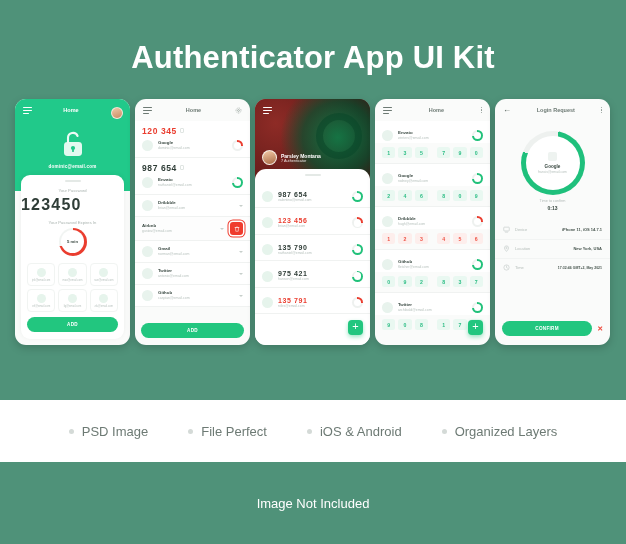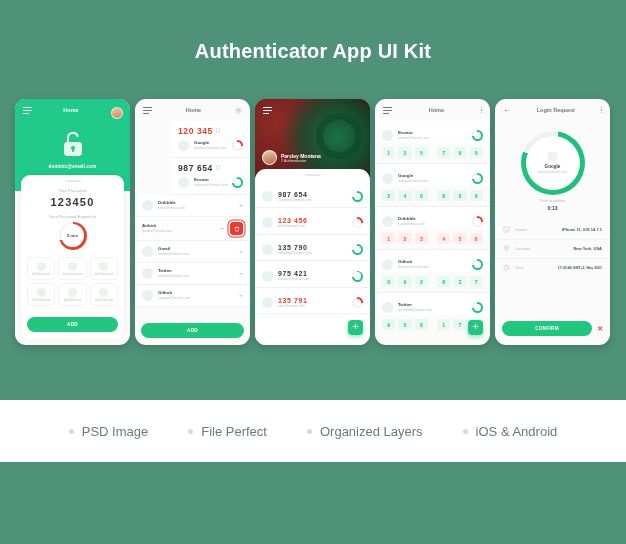--- a/index.html
+++ b/index.html
@@ -8,21 +8,21 @@
     font-family: "Liberation Sans", sans-serif;
     background: #4f9279;
     overflow: hidden;
   }
   .stage { position: relative; width: 626px; height: 544px; }
 
   
   .hero-title {
     position: absolute; top: 40px; left: 0; width: 626px;
     text-align: center;
-    font-size: 20px; font-weight: bold; color: #ffffff;
+    font-size: 31px; font-weight: bold; color: #ffffff;
     letter-spacing: 0.2px;
   }
 
   
   .phones {
     position: absolute; top: 99px; left: 15px;
     display: flex; gap: 5px;
   }
   .phone {
     width: 115px; height: 246px;
@@ -85,39 +85,39 @@
   .lock-ico { position:absolute; top:32px; left:0; width:100%; text-align:center;}
   .lock-ico svg { opacity:.92; }
   .p1-mail { position:absolute; top:65px; width:100%; text-align:center; font-size:4.6px; font-weight:bold; letter-spacing:.2px;}
   .p1-sheet{
     position:absolute; top:76px; left:6px; right:6px; bottom:6px;
     background:#fff; border-radius:9px; box-shadow:0 -1px 5px rgba(0,0,0,.06);
     padding-top:5px;
   }
   .grabber{ width:16px;height:1.6px;border-radius:2px;background:#e4e9e6;margin:0 auto 6px;}
   .lbl-c { text-align:center;font-size:4.2px;color:#aab4b0;}
-  .pw-code { text-align:center;font-size:11px;font-weight:bold;color:#2f3d37;letter-spacing:1.2px;margin:3px 0 6px;}
+  .pw-code { font-size:16px;font-weight:bold;color:#2f3d37;letter-spacing:1.2px;margin:3px 0 6px;}
   .timer-wrap{ display:flex;justify-content:center;margin:3px 0 7px;}
   .timer {
     width:28px;height:28px;border-radius:50%;
     background: conic-gradient(#ea3d2f 0 70%, #f1f4f2 70% 100%);
     display:flex;align-items:center;justify-content:center;
   }
   .timer::after{ content:""; position:absolute; }
   .timer span{ width:23px;height:23px;border-radius:50%;background:#fff;display:flex;align-items:center;justify-content:center;
     font-size:4.2px;font-weight:bold;color:#3c4b44;}
   .grid { display:grid; grid-template-columns:repeat(3,1fr); gap:3px; padding:0 6px;}
   .cell { background:#fff;border:1px solid #f1f4f2;border-radius:4px;padding:4px 1px 3px;text-align:center;}
   .cell .cav{ width:9px;height:9px;border-radius:50%;background:#e6f4ec;margin:0 auto 2px;}
   .cell .cem{ font-size:2.7px;color:#b9c3bf;}
   .p1-btn { position:absolute; left:6px; right:6px; bottom:7px; }
 
   
   .p2 .topbar { color:#6d7a74; }
-  .code-row { padding:5px 7px 6px; background:#fff; border-bottom:1px solid #f0f2f1; position:relative;margin-left:36px;}
+  .code-row { padding:5px 7px 6px; background:#fff; border-bottom:1px solid #f0f2f1; position:relative;}
   .code-big { font-size:8.5px;font-weight:bold;letter-spacing:.6px;}
   .code-big.red{ color:#ea3d2f;} .code-big.dark{ color:#2f3d37;}
   .copy-ico{ display:inline-block; width:4px;height:5px;border:.8px solid #dfe5e2;border-radius:1px;margin-left:3px;vertical-align:1px;}
   .sub-acct{ display:flex;align-items:center;justify-content:space-between;margin-top:4px;}
   .collapsed { padding:5px 7px; background:#fff;border-bottom:1px solid #f0f2f1;display:flex;align-items:center;justify-content:space-between;}
   .del-btn{ width:13px;height:13px;border-radius:3px;background:#ef3b2d;display:flex;align-items:center;justify-content:center;
     box-shadow:0 0 0 1.5px #fff, 0 0 0 2.5px #ef3b2d;}
   .sel-row{ background:#fdfdfd; }
 
   
@@ -650,22 +650,23 @@
     <div class="feat">
       <span class="bullet"></span>
       <span>PSD Image</span>
     </div>
     <div class="feat">
       <span class="bullet"></span>
       <span>File Perfect</span>
     </div>
     <div class="feat">
       <span class="bullet"></span>
-      <span>Organized Layers</span>
+      <span>iOS &amp; Android</span>
     </div>
     <div class="feat">
       <span class="bullet"></span>
-      <span>iOS &amp; Android</span>
+      <span>Organized Layers</span>
     </div>
   </div>
 
+  <div class="footer">Image Not Included</div>
 
 </div>
 
 </body></html>

